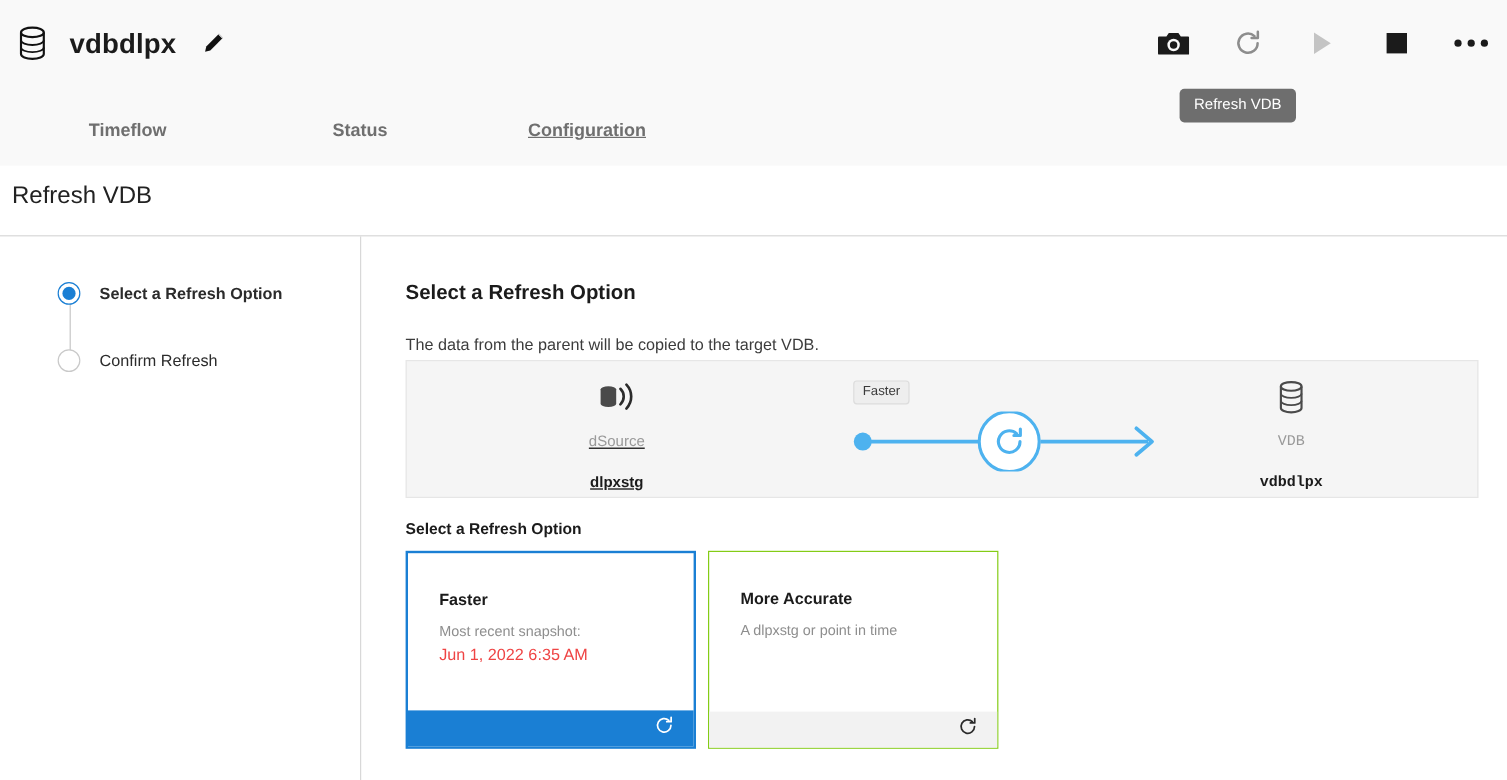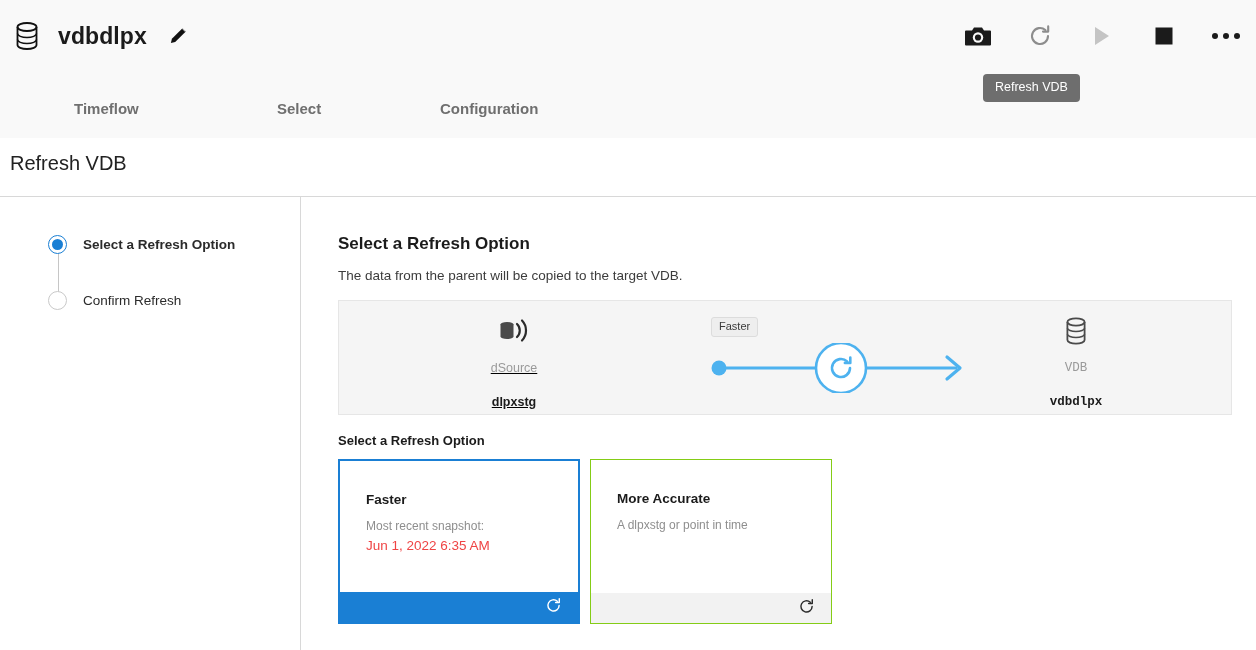--- a/index.html
+++ b/index.html
@@ -52,21 +52,21 @@
     position:absolute; left:0; top:96px; height:42px;
     display:flex; align-items:flex-start;
   }
   .tab {
     font-size:15px; font-weight:bold; color:#6f6f6f;
     cursor:pointer; padding:0; line-height:1;
     position:absolute; top:5px;
   }
   .tab-0 { left:74px; }
   .tab-1 { left:277px; }
-  .tab-2 { left:440px; }
+  .tab-2 { left:440px;text-decoration:underline; }
 
   
   .page-title {
     position:absolute; left:10px; top:151px;
     font-size:20px; color:#222; line-height:1.2;
   }
   .hrule {
     position:absolute; left:0; top:196px; width:1256px; height:1px; background:#d8d8d8;
   }
 
@@ -97,21 +97,21 @@
   .step-label { font-size:13.5px; color:#2b2b2b; line-height:1; }
   .step-label.active { font-weight:bold; }
 
   
   .main { position:absolute; left:338px; top:0; width:918px; }
   .main-h2 {
     font-size:17px; font-weight:bold; color:#1b1b1b; margin:0;
     position:absolute; left:0; top:38px; line-height:1;
   }
   .main-sub {
-    font-size:13.5px; color:#3c3c3c; position:absolute; left:0; top:72px; line-height:1;
+    font-size:13.5px; color:#3c3c3c; position:absolute; left:0; top:84px; line-height:1;
   }
 
   
   .diagram {
     position:absolute; left:0; top:103px; width:894px; height:115px;
     background:#f5f5f5; border:1px solid #e6e6e6;
   }
   .node { position:absolute; top:13px; text-align:center; width:150px; }
   .node-src { left:100px;text-decoration:underline; }
   .node-vdb { left:662px;font-family:Liberation Mono, monospace; }
@@ -203,21 +203,21 @@
             <i></i>
             <i></i>
           </span>
       </button>
     </div>
 
     <div class="tooltip">Refresh VDB</div>
 
     <div class="tabs">
       <div class="tab tab-0">Timeflow</div>
-      <div class="tab tab-1">Select</div>
+      <div class="tab tab-1">Status</div>
       <div class="tab tab-2">Configuration</div>
     </div>
   </div>
 
   <div class="page-title">Refresh VDB</div>
   <div class="hrule"></div>
 
   <div class="body">
     <div class="vrule"></div>
 

